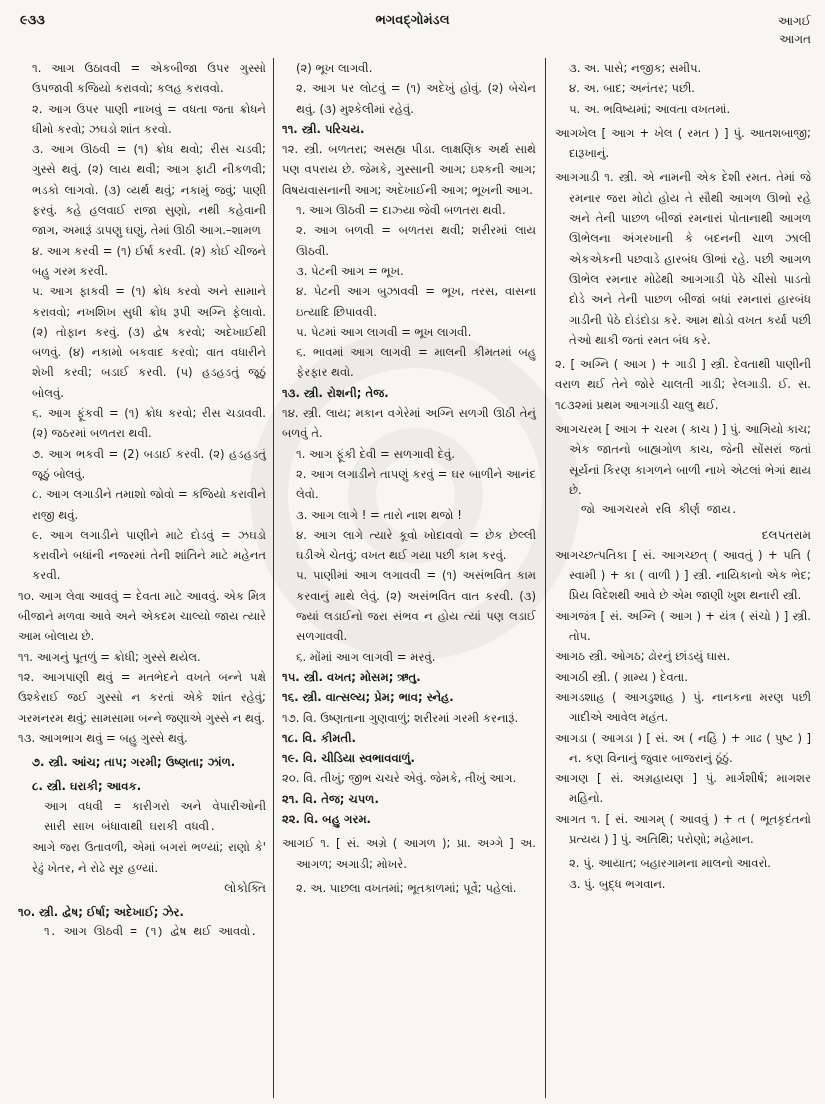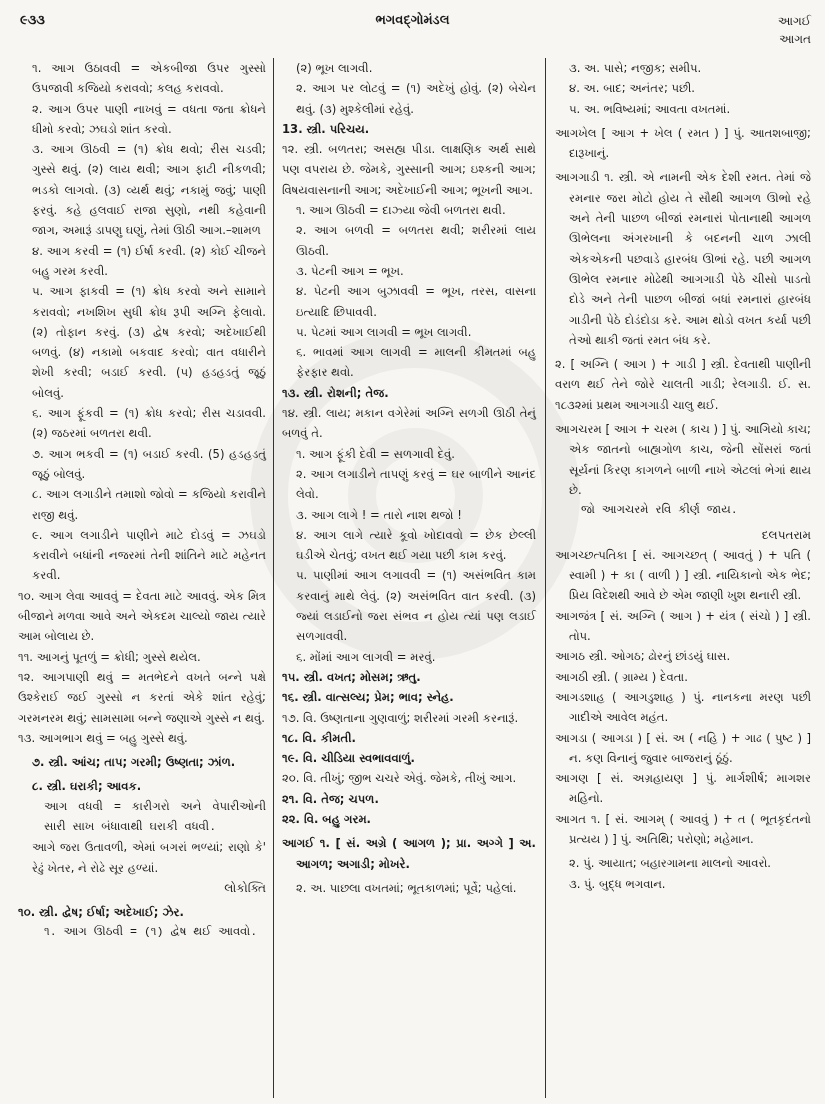--- a/index.html
+++ b/index.html
@@ -27,21 +27,21 @@
   .col1 { left: 18px; width: 248px; }
   .col2 { left: 282px; width: 254px; }
   .col3 { left: 555px; width: 256px; }
   .rule { position: absolute; top: 0; width: 1px; background: #333; }
   .rule1 { left: 273px; height: 1040px; }
   .rule2 { left: 545px; height: 1040px; }
   .p { margin: 0; text-align: justify; }
   .ind { padding-left: 14px; }
   .ind2 { padding-left: 26px; font-family: Liberation Mono, monospace; }
   .hang { padding-left: 14px; text-indent: -14px; }
-  .hw { font-weight: bold; }
+  .hw { font-weight: normal; }
   .num { font-weight: bold; }
   .right { text-align: right; font-size: 12px; }
   .gap { margin-top: 4px; }
 </style>
 </head>
 <body>
 
 <div class="watermark"></div>
 
 <div class="header">
@@ -57,40 +57,40 @@
   <div class="rule rule1"></div>
   <div class="rule rule2"></div>
 
   <div class="col col1">
     <p class="p ind">૧. આગ ઉઠાવવી = એકબીજા ઉપર ગુસ્સો ઉપજાવી કજિયો કરાવવો; કલહ કરાવવો.</p>
     <p class="p ind">૨. આગ ઉપર પાણી નાખવું = વધતા જતા ક્રોધને ધીમો કરવો; ઝઘડો શાંત કરવો.</p>
     <p class="p ind">૩. આગ ઊઠવી = (૧) ક્રોધ થવો; રીસ ચડવી; ગુસ્સે થવું. (૨) લાય થવી; આગ ફાટી નીકળવી; ભડકો લાગવો. (૩) વ્યર્થ થવું; નકામું જવું; પાણી ફરવું. કહે હલવાઈ રાજા સુણો, નથી કહેવાની જાગ, અમારૂં ડાપણુ ઘણું, તેમાં ઊઠી આગ.–શામળ</p>
     <p class="p ind">૪. આગ કરવી = (૧) ઈર્ષા કરવી. (૨) કોઈ ચીજને બહુ ગરમ કરવી.</p>
     <p class="p ind">૫. આગ ફાકવી = (૧) ક્રોધ કરવો અને સામાને કરાવવો; નખશિખ સુધી ક્રોધ રૂપી અગ્નિ ફેલાવો. (૨) તોફાન કરવું. (૩) દ્વેષ કરવો; અદેખાઈથી બળવું. (૪) નકામો બકવાદ કરવો; વાત વધારીને શેખી કરવી; બડાઈ કરવી. (૫) હડહડતું જૂઠું બોલવું.</p>
     <p class="p ind">૬. આગ ફૂંકવી = (૧) ક્રોધ કરવો; રીસ ચડાવવી. (૨) જઠરમાં બળતરા થવી.</p>
-    <p class="p ind">૭. આગ ભકવી = (૧) બડાઈ કરવી. (5) હડહડતું જૂઠું બોલવું.</p>
+    <p class="p ind">૭. આગ ભકવી = (2) બડાઈ કરવી. (૨) હડહડતું જૂઠું બોલવું.</p>
     <p class="p ind">૮. આગ લગાડીને તમાશો જોવો = કજિયો કરાવીને રાજી થવું.</p>
     <p class="p ind">૯. આગ લગાડીને પાણીને માટે દોડવું = ઝઘડો કરાવીને બધાંની નજરમાં તેની શાંતિને માટે મહેનત કરવી.</p>
     <p class="p">૧૦. આગ લેવા આવવું = દેવતા માટે આવવું. એક મિત્ર બીજાને મળવા આવે અને એકદમ ચાલ્યો જાય ત્યારે આમ બોલાય છે.</p>
     <p class="p">૧૧. આગનું પૂતળું = ક્રોધી; ગુસ્સે થયેલ.</p>
     <p class="p">૧૨. આગપાણી થવું = મતભેદને વખતે બન્ને પક્ષે ઉશ્કેરાઈ જઈ ગુસ્સો ન કરતાં એકે શાંત રહેવું; ગરમનરમ થવું; સામસામા બન્ને જણાએ ગુસ્સે ન થવું.</p>
     <p class="p">૧૩. આગભાગ થવું = બહુ ગુસ્સે થવું.</p>
     <p class="p ind num gap">૭. સ્ત્રી. આંચ; તાપ; ગરમી; ઉષ્ણતા; ઝાંળ.</p>
     <p class="p ind num gap">૮. સ્ત્રી. ઘરાકી; આવક.</p>
     <p class="p ind2">આગ વધવી = કારીગરો અને વેપારીઓની સારી સાખ બંધાવાથી ઘરાકી વધવી.</p>
     <p class="p ind">આગે જરા ઉતાવળી, એમાં બગરાં ભળ્યાં; રાણો કે' રેઢું ખેતર, ને રોઢે સૂર હળ્યાં.</p>
     <p class="p right">લોકોક્તિ</p>
     <p class="p num gap">૧૦. સ્ત્રી. દ્વેષ; ઈર્ષા; અદેખાઈ; ઝેર.</p>
     <p class="p ind2">૧. આગ ઊઠવી = (૧) દ્વેષ થઈ આવવો.</p>
   </div>
 
   <div class="col col2">
     <p class="p ind">(૨) ભૂખ લાગવી.</p>
     <p class="p ind">૨. આગ પર લોટવું = (૧) અદેખું હોવું. (૨) બેચેન થવું. (૩) મુશ્કેલીમાં રહેવું.</p>
-    <p class="p num">13. સ્ત્રી. પરિચય.</p>
+    <p class="p num">૧૧. સ્ત્રી. પરિચય.</p>
     <p class="p">૧૨. સ્ત્રી. બળતરા; અસહ્ય પીડા. લાક્ષણિક અર્થ સાથે પણ વપરાય છે. જેમકે, ગુસ્સાની આગ; ઇશ્કની આગ; વિષયવાસનાની આગ; અદેખાઈની આગ; ભૂખની આગ.</p>
     <p class="p ind">૧. આગ ઊઠવી = દાઝ્યા જેવી બળતરા થવી.</p>
     <p class="p ind">૨. આગ બળવી = બળતરા થવી; શરીરમાં લાય ઊઠવી.</p>
     <p class="p ind">૩. પેટની આગ = ભૂખ.</p>
     <p class="p ind">૪. પેટની આગ બુઝાવવી = ભૂખ, તરસ, વાસના ઇત્યાદિ છિપાવવી.</p>
     <p class="p ind">૫. પેટમાં આગ લાગવી = ભૂખ લાગવી.</p>
     <p class="p ind">૬. ભાવમાં આગ લાગવી = માલની કીમતમાં બહુ ફેરફાર થવો.</p>
     <p class="p num">૧૩. સ્ત્રી. રોશની; તેજ.</p>
     <p class="p">૧૪. સ્ત્રી. લાય; મકાન વગેરેમાં અગ્નિ સળગી ઊઠી તેનું બળવું તે.</p>
     <p class="p ind">૧. આગ ફૂંકી દેવી = સળગાવી દેવું.</p>

